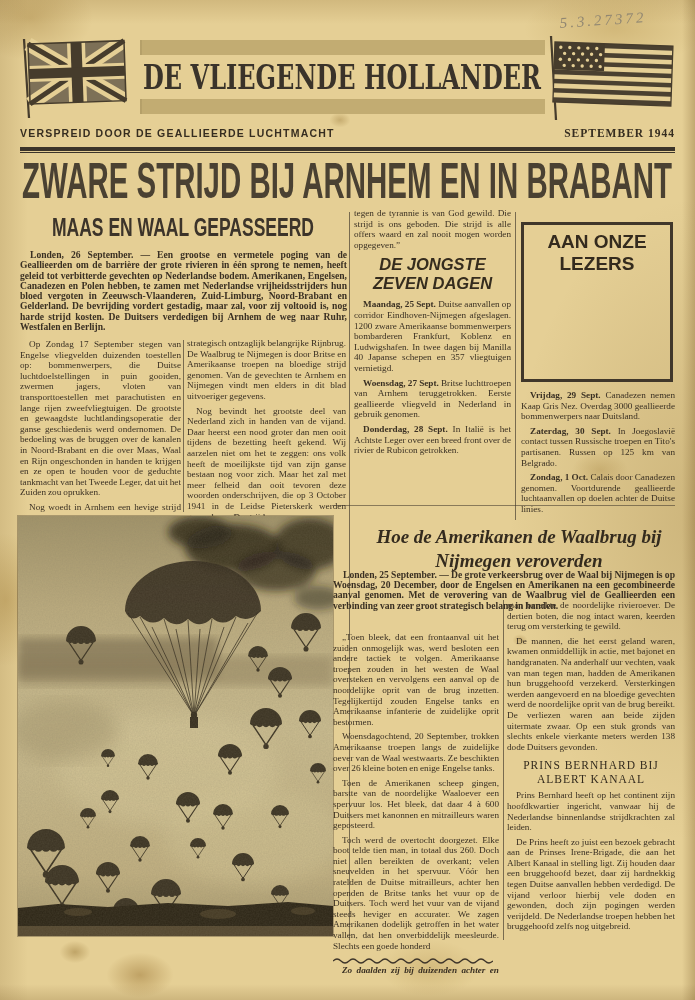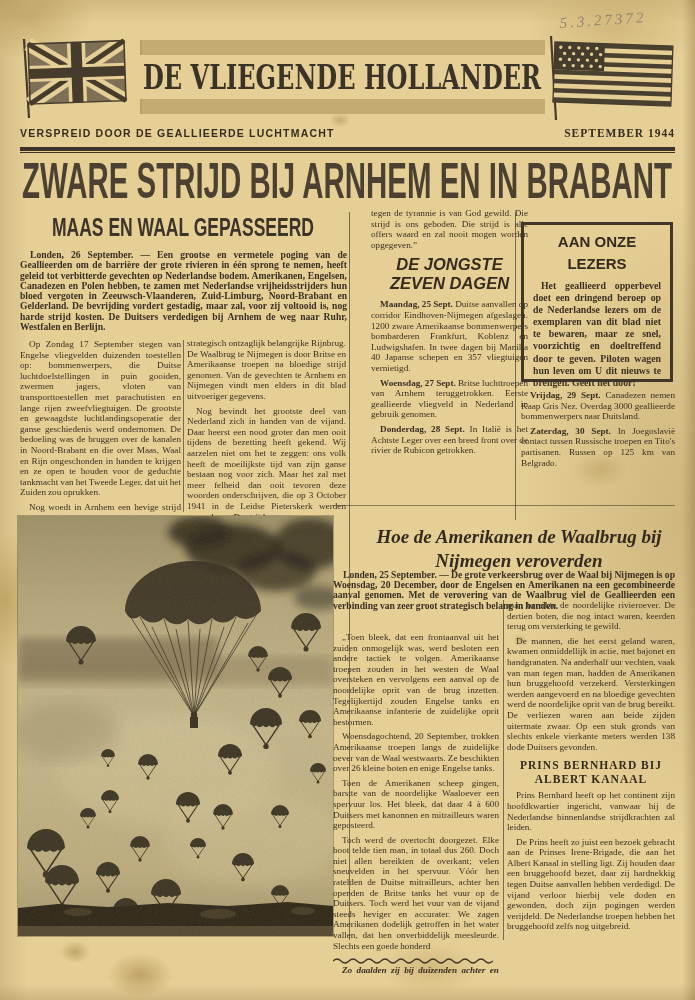--- a/index.html
+++ b/index.html
@@ -45,43 +45,43 @@
 
   .lead-article{left:20px;top:212px;width:327px;}
   .lead-article .lead{font-weight:bold;font-size:9.6px;line-height:10.3px;
     text-align:justify;text-indent:10px;margin:4px 0 0 0;word-spacing:-.3px;}
 
   .bodycol p{margin:0 0 4px 0;font-size:9.2px;line-height:10.6px;text-align:justify;
     text-indent:9px;word-spacing:-.3px;}
   .bodycol p.cont{text-indent:0;}
   .col1{left:20px;top:339px;width:161px;height:176px;overflow:hidden;}
   .col2{left:187px;top:338px;width:159px;height:182px;overflow:hidden;}
-  .col3{left:371px;top:208px;width:157px;height:300px;overflow:hidden;}
+  .col3{left:354px;top:208px;width:157px;height:300px;overflow:hidden;}
   .exhort{font-weight:bold;}
   .sevendays-title{font-family:"Liberation Sans","DejaVu Sans",sans-serif;
     font-style:italic;font-weight:bold;font-size:16.5px;line-height:19px;
     text-align:center;margin:5px 0 6px 0;color:#352c1e;}
   .entry{margin:0 0 5px 0;font-size:9.2px;line-height:10.6px;text-align:justify;
     text-indent:8px;word-spacing:-.3px;}
 
   .readers-box{left:521px;top:222px;width:152px;height:160px;border:3px solid #40372a;
     padding:4px 9px;box-sizing:border-box;}
   .readers-box h3{font-family:"Liberation Sans","DejaVu Sans",sans-serif;
-    font-size:15px;line-height:22px;text-align:center;margin:2px 0 5px 0;color:#342b1e;}
+    font-size:19px;line-height:22px;text-align:center;margin:2px 0 5px 0;color:#342b1e;}
   .readers-box .boxbody{font-weight:bold;font-size:9.8px;line-height:12.1px;
     text-align:justify;text-indent:8px;margin:0;}
   .col4{left:521px;top:390px;width:154px;height:132px;overflow:hidden;}
 
   .waalbrug-head{left:333px;top:509px;width:342px;text-align:center;
     font-style:italic;font-weight:bold;font-size:19px;line-height:24px;color:#342b1e;padding-left:15px;}
   .waalbrug-lead{left:333px;top:560px;width:342px;font-weight:bold;font-size:9.6px;
     line-height:10.4px;text-align:justify;text-indent:10px;word-spacing:-.3px;}
   .wcol-left{left:333px;top:600px;width:166px;height:345px;overflow:hidden;margin-top:32px;}
   .wcol-right{left:507px;top:600px;width:168px;height:390px;overflow:hidden;}
-  .bernhard-title{font-weight:bold;font-size:11.5px;line-height:14px;letter-spacing:1px;
+  .bernhard-title{font-weight:normal;font-size:11.5px;line-height:14px;letter-spacing:1px;
     text-align:center;max-width:150px;margin:6px auto 4px auto;color:#342b1e;}
   .photo-caption{font-style:italic;font-weight:bold;font-size:10.2px;line-height:12.5px;
     text-align:justify;margin:3px 0 0 0;}
   .wavy{display:block;margin-top:6px;}
 
   .photo-wrap{left:18px;top:516px;width:315px;height:420px;
     outline:1px solid rgba(60,50,35,.35);}
 </style>
 </head>
 <body>
@@ -182,26 +182,26 @@
   <div class="abs bodycol col3">
     <p class="cont">tegen de tyrannie is van God gewild. Die strijd is ons geboden. Die strijd is alle offers waard en zal nooit mogen worden opgegeven.”</p>
     <h2 class="sevendays-title">DE JONGSTE ZEVEN DAGEN</h2>
     <p class="entry"><b>Maandag, 25 Sept.</b> <span>Duitse aanvallen op corridor Eindhoven-Nijmegen afgeslagen. 1200 zware Amerikaanse bommenwerpers bombarderen Frankfurt, Koblenz en Ludwigshafen. In twee dagen bij Manilla 40 Japanse schepen en 357 vliegtuigen vernietigd.</span></p>
     <p class="entry"><b>Woensdag, 27 Sept.</b> <span>Britse luchttroepen van Arnhem teruggetrokken. Eerste geallieerde vliegveld in Nederland in gebruik genomen.</span></p>
     <p class="entry"><b>Donderdag, 28 Sept.</b> <span>In Italië is het Achtste Leger over een breed front over de rivier de Rubicon getrokken.</span></p>
   </div>
 
   <div class="abs readers-box">
     <h3>AAN ONZE LEZERS</h3>
-    <p class="boxbody">Het geallieerd opperbevel doet een dringend beroep op de Nederlandse lezers om de exemplaren van dit blad niet te bewaren, maar ze snel, voorzichtig en doeltreffend door te geven. Piloten wagen hun leven om U dit nieuws te brengen. Geeft het door!</p>
   </div>
 
   <div class="abs bodycol col4">
     <p class="entry"><b>Vrijdag, 29 Sept.</b> <span>Canadezen nemen Kaap Gris Nez. Overdag 3000 geallieerde bommenwerpers naar Duitsland.</span></p>
     <p class="entry"><b>Zaterdag, 30 Sept.</b> <span>In Joegoslavië contact tussen Russische troepen en Tito's partisanen. Russen op 125 km van Belgrado.</span></p>
+    <p class="entry"><b>Zondag, 1 Oct.</b> <span>Calais door Canadezen genomen. Voortdurende geallieerde luchtaanvallen op doelen achter de Duitse linies.</span></p>
   </div>
 
   <div class="abs hrule" style="left:333px;top:505px;width:342px;"></div>
   <h2 class="abs waalbrug-head">Hoe de Amerikanen de Waalbrug bij Nijmegen veroverden</h2>
   <p class="abs waalbrug-lead">Londen, 25 September. — De grote verkeersbrug over de Waal bij Nijmegen is op Woensdag, 20 December, door de Engelsen en Amerikanen na een gecombineerde aanval genomen. Met de verovering van de Waalbrug viel de Geallieerden een verbinding van zeer groot strategisch belang in handen.</p>
 
   <div class="abs bodycol wcol-left">
     <p>„Toen bleek, dat een frontaanval uit het zuiden onmogelijk was, werd besloten een andere tactiek te volgen. Amerikaanse troepen zouden in het westen de Waal oversteken en vervolgens een aanval op de noordelijke oprit van de brug inzetten. Tegelijkertijd zouden Engelse tanks en Amerikaanse infanterie de zuidelijke oprit bestormen.</p>
     <p>Woensdagochtend, 20 September, trokken Amerikaanse troepen langs de zuidelijke oever van de Waal westwaarts. Ze beschikten over 26 kleine boten en enige Engelse tanks.</p>
     <p>Toen de Amerikanen scheep gingen, barstte van de noordelijke Waaloever een spervuur los. Het bleek, dat daar 4 à 600 Duitsers met kanonnen en mitrailleurs waren geposteerd.</p>

